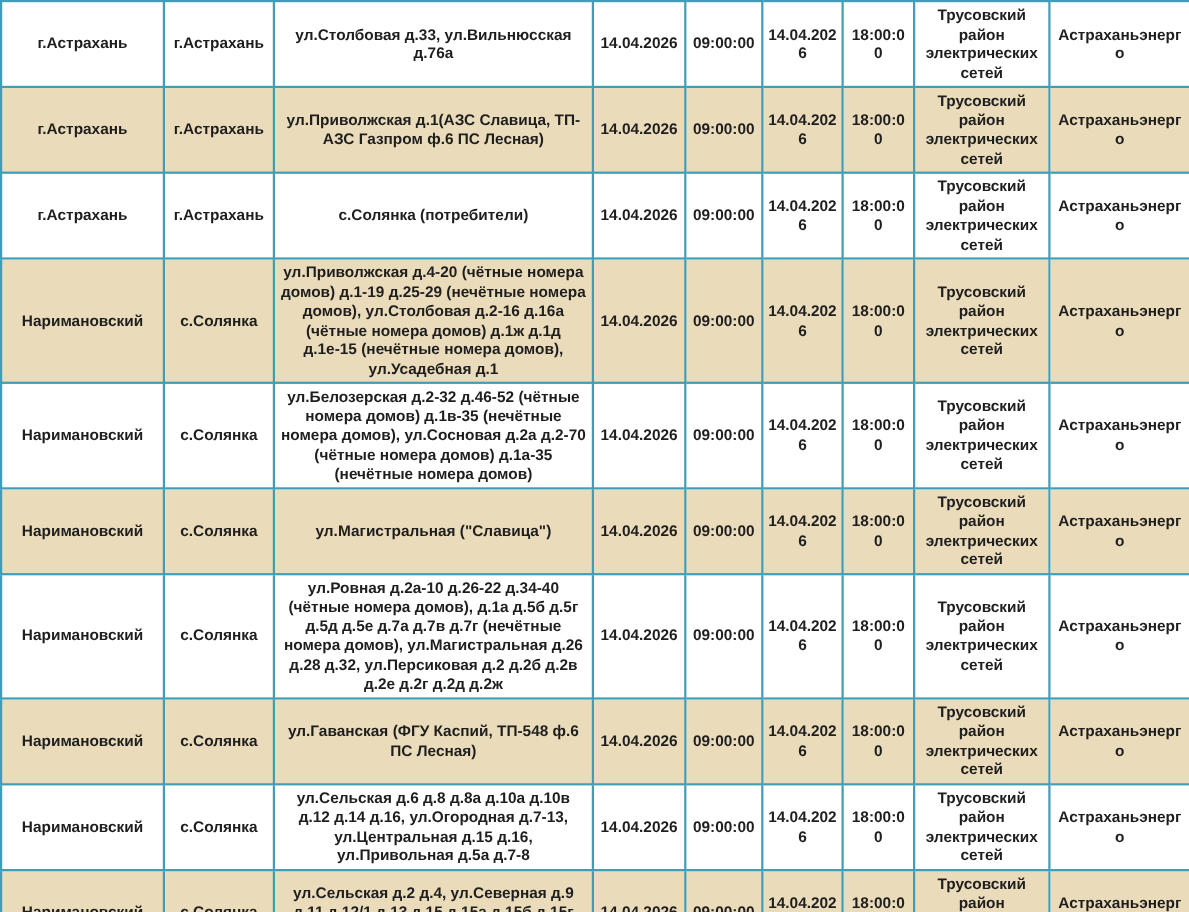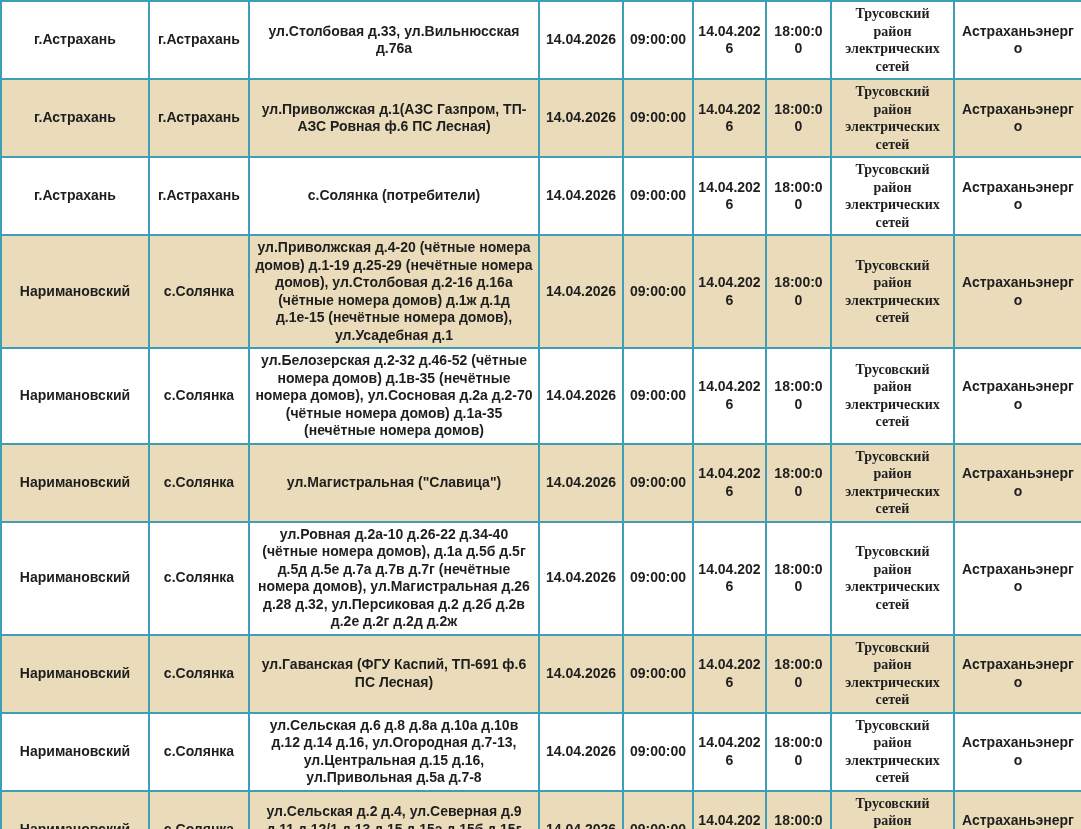--- a/index.html
+++ b/index.html
@@ -44,21 +44,21 @@
   tbody tr:nth-child(4){height:103px;}
   tbody tr:nth-child(5){height:91px;}
   tbody tr:nth-child(6){height:73px;}
   tbody tr:nth-child(7){height:108px;}
   tbody tr:nth-child(8){height:73px;}
   tbody tr:nth-child(9){height:77px;}
   tbody tr:nth-child(10){height:71px;}
   col.c1{width:148px;} col.c2{width:100px;} col.c3{width:290px;}
   col.c4{width:84px;}  col.c5{width:70px;}  col.c6{width:73px;}
   col.c7{width:65px;}  col.c8{width:123px;} col.c9{width:128px;}
-  td.c-org{padding:3px 6px;font-family:Liberation Serif, serif;}
+  td.c-org{padding:3px 6px;}
   td.c-company{padding:3px 1px;margin-left:36px;}
 </style>
 </head>
 <body>
 
 <div class="page">
   <table class="schedule">
     <colgroup>
       <col class="c1">
         <col class="c2">
@@ -78,21 +78,21 @@
     <td class="c-date">14.04.2026</td>
     <td class="c-time">09:00:00</td>
     <td class="c-date">14.04.2026</td>
     <td class="c-time">18:00:00</td>
     <td class="c-org">Трусовский район электрических сетей</td>
     <td class="c-company">Астраханьэнерго</td>
   </tr>
         <tr class="row row-shaded">
     <td class="c-district">г.Астрахань</td>
     <td class="c-settlement">г.Астрахань</td>
-    <td class="c-address">ул.Приволжская д.1(АЗС Газпром, ТП-АЗС Ровная ф.6 ПС Лесная)</td>
+    <td class="c-address">ул.Приволжская д.1(АЗС Славица, ТП-АЗС Газпром ф.6 ПС Лесная)</td>
     <td class="c-date">14.04.2026</td>
     <td class="c-time">09:00:00</td>
     <td class="c-date">14.04.2026</td>
     <td class="c-time">18:00:00</td>
     <td class="c-org">Трусовский район электрических сетей</td>
     <td class="c-company">Астраханьэнерго</td>
   </tr>
         <tr class="row row-plain">
     <td class="c-district">г.Астрахань</td>
     <td class="c-settlement">г.Астрахань</td>
@@ -144,21 +144,21 @@
     <td class="c-date">14.04.2026</td>
     <td class="c-time">09:00:00</td>
     <td class="c-date">14.04.2026</td>
     <td class="c-time">18:00:00</td>
     <td class="c-org">Трусовский район электрических сетей</td>
     <td class="c-company">Астраханьэнерго</td>
   </tr>
         <tr class="row row-shaded">
     <td class="c-district">Наримановский</td>
     <td class="c-settlement">с.Солянка</td>
-    <td class="c-address">ул.Гаванская (ФГУ Каспий, ТП-691 ф.6 ПС Лесная)</td>
+    <td class="c-address">ул.Гаванская (ФГУ Каспий, ТП-548 ф.6 ПС Лесная)</td>
     <td class="c-date">14.04.2026</td>
     <td class="c-time">09:00:00</td>
     <td class="c-date">14.04.2026</td>
     <td class="c-time">18:00:00</td>
     <td class="c-org">Трусовский район электрических сетей</td>
     <td class="c-company">Астраханьэнерго</td>
   </tr>
         <tr class="row row-plain">
     <td class="c-district">Наримановский</td>
     <td class="c-settlement">с.Солянка</td>

